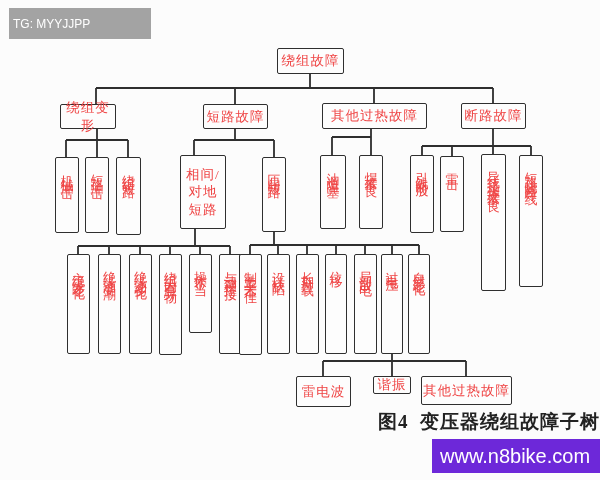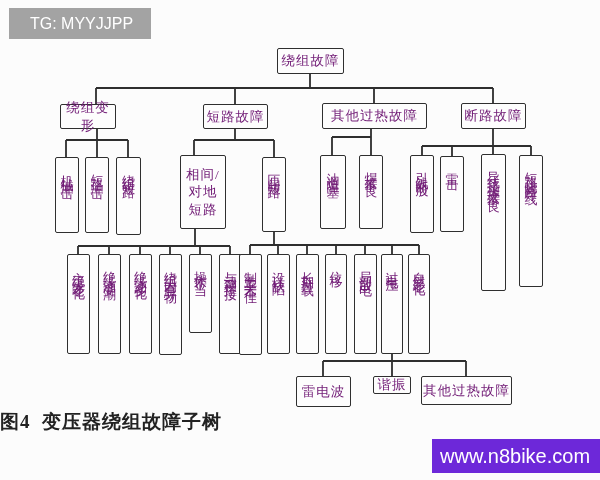--- a/index.html
+++ b/index.html
@@ -1,31 +1,31 @@
 <!DOCTYPE html>
 <html><head>
 <meta charset="utf-8">
 <style>
   html,body{margin:0;padding:0;background:#ffffff;}
   #stage{position:relative;width:600px;height:480px;background:#fcfcfc;overflow:hidden;
          font-family:"Liberation Serif","DejaVu Serif",serif;}
   .node{position:absolute;box-sizing:border-box;border:1.6px solid #2f2f2f;background:#fdfdfd;
-        border-radius:2px;display:flex;justify-content:center;color:#701a75;}
+        border-radius:2px;display:flex;justify-content:center;color:#ef4444;}
   .node.h{align-items:center;}
   .node.h .lbl{font-size:13.5px;line-height:1.3;text-align:center;white-space:pre-line;letter-spacing:1px;}
   .node.v{align-items:flex-start;padding-top:6px;}
   .node.v .lbl{writing-mode:vertical-rl;text-orientation:upright;font-size:13px;line-height:1;
                letter-spacing:4px;}
   #edges{position:absolute;left:0;top:0;pointer-events:none;}
   #edges path{stroke:#2e2e2e;stroke-width:1.8;fill:none;}
   .watermark{position:absolute;display:flex;align-items:center;
              font-family:"Liberation Sans","DejaVu Sans",sans-serif;color:#ffffff;}
-  #wm-tl{left:9px;top:8px;width:142px;height:31px;background:#a3a3a3;font-size:16px;padding-left:21px;box-sizing:border-box;}
+  #wm-tl{left:9px;top:8px;width:142px;height:31px;background:#a3a3a3;font-size:12px;padding-left:4px;box-sizing:border-box;}
   #wm-br{left:432px;top:439px;width:168px;height:34px;background:#6d28d9;font-size:20px;padding-left:8px;box-sizing:border-box;}
-  #caption{position:absolute;left:0;top:409px;width:600px;text-align:left;
+  #caption{position:absolute;left:0;top:409px;width:600px;text-align:right;
            font-size:19px;font-weight:bold;color:#222;white-space:pre;letter-spacing:1px;}
 </style>
 </head>
 <body>
 
 <div id="stage">
 
   <svg id="edges" width="600" height="480">
     <path d="M310 74 V88 M96 88 H493 M96 88 V104 M235 88 V104 M374 88 V103 M493 88 V103"></path>
     <path d="M97 129 V157 M66 140 H128 M66 140 V157 M128 140 V157"></path>

